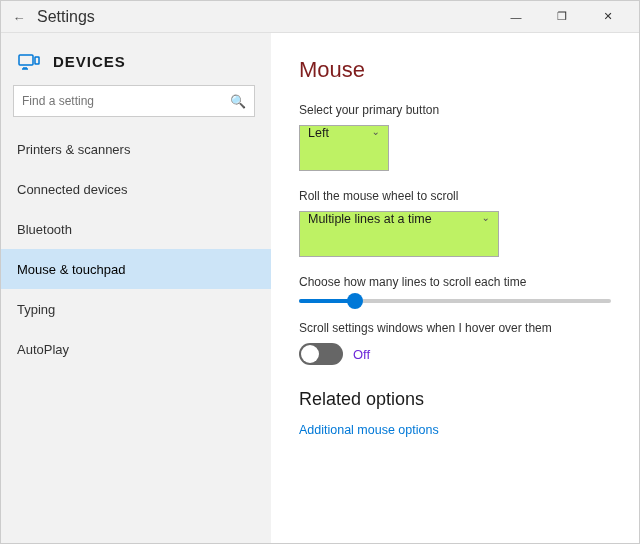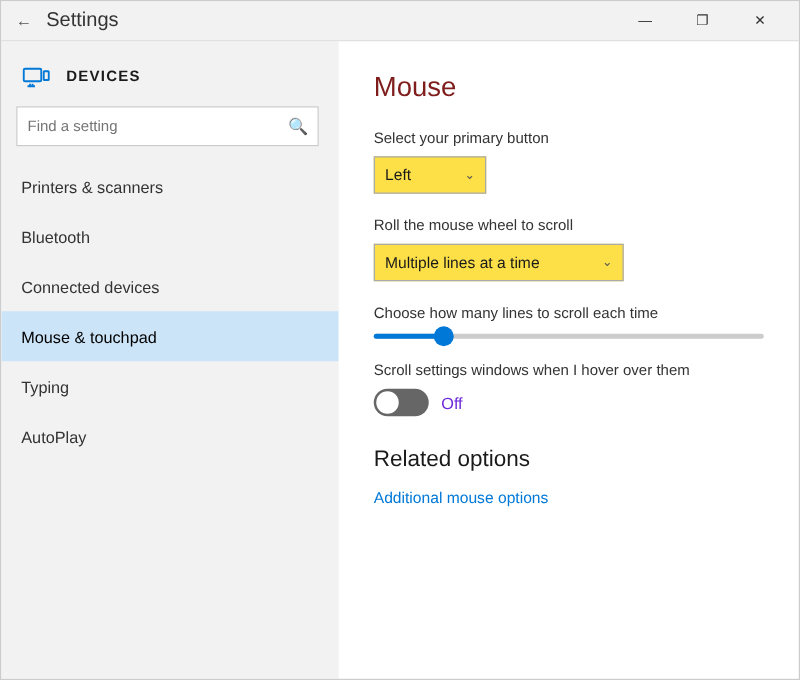--- a/index.html
+++ b/index.html
@@ -80,21 +80,21 @@
       gap: 12px;
     }
     .sidebar-icon {
       width: 24px;
       height: 24px;
       display: flex;
       align-items: center;
       justify-content: center;
     }
     .sidebar-title {
-      font-size: 12px;
+      font-size: 15px;
       font-weight: 600;
       color: #1a1a1a;
       letter-spacing: 1px;
       text-transform: uppercase;
     }
     .sidebar-search {
       margin: 0 16px 12px 12px;
     }
     .search-box {
       width: 100%;
@@ -144,24 +144,23 @@
       color: #7f1d1d;
       margin-bottom: 20px;
     }
     .section-label {
       font-size: 12px;
       color: #333;
       margin-bottom: 8px;
     }
     .dropdown {
       display: flex;
-      align-items: center;
       border: 1px solid #aaa;
-      background: #fde047;
-      height: 30px;
+      background: #bef264;
+      height: 46px;
       padding: 0 8px;
       cursor: pointer;
       gap: 8px;
       margin-bottom: 18px;
     }
     .dropdown-text {
       font-size: 12.5px;
       color: #1a1a1a;
       flex: 1;
     }
@@ -287,24 +286,24 @@
         <div class="search-wrapper">
           <input class="search-box" type="text" placeholder="Find a setting" style="">
           <span class="search-icon-inner">🔍</span>
         </div>
       </div>
       <nav>
         <div class="nav-item">
           <span>Printers &amp; scanners</span>
         </div>
         <div class="nav-item">
+          <span>Connected devices</span>
+        </div>
+        <div class="nav-item">
           <span>Bluetooth</span>
-        </div>
-        <div class="nav-item">
-          <span>Connected devices</span>
         </div>
         <div class="nav-item active">
           <span>Mouse &amp; touchpad</span>
         </div>
         <div class="nav-item">
           <span>Typing</span>
         </div>
         <div class="nav-item">
           <span>AutoPlay</span>
         </div>

